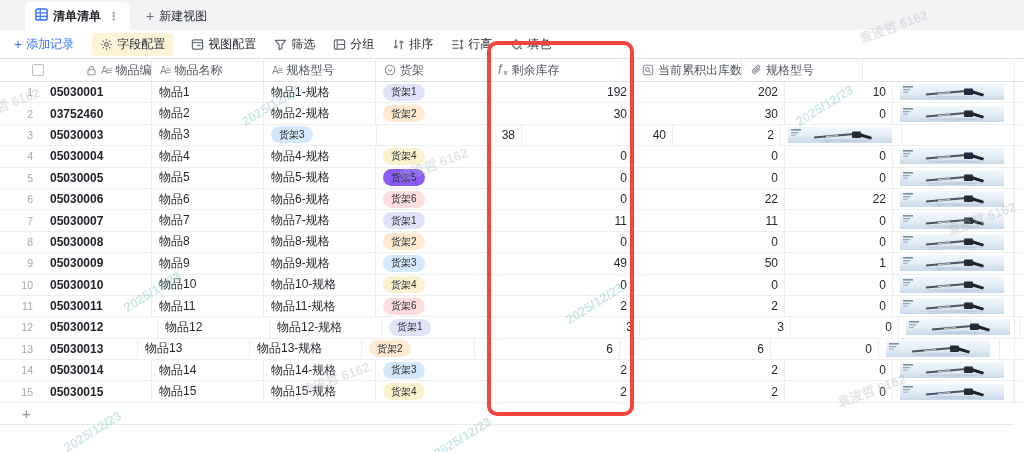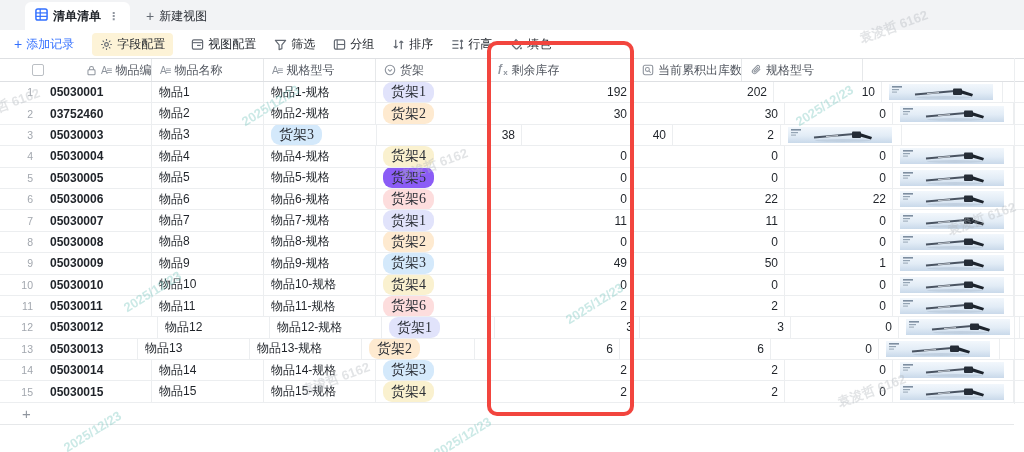--- a/index.html
+++ b/index.html
@@ -38,22 +38,22 @@
   .th .ticon { color:#8f959e; flex:0 0 auto; display:flex; align-items:center; }
   .row { display:flex; height:21.4px; border-bottom:1px solid #eceef0; background:#fff; }
   .cell { border-right:1px solid #eceef0; font-size:12px; display:flex;
     align-items:center; overflow:hidden; white-space:nowrap; }
   .cell.first { padding-left:0; }
   .gutter { width:33px; text-align:right; font-size:10.5px; color:#a2a7ae;
     flex:0 0 33px; }
   .code { padding-left:17px; font-weight:700; color:#1f2329; }
   .txt { padding-left:7px; }
   .num { justify-content:flex-end; padding-right:6px; }
-  .tag { border-radius:9px; padding:1.5px 8px; font-size:14px; margin-left:7px;
-    color:#2b2f36;font-family:Liberation Serif, serif; }
+  .tag { border-radius:9px; padding:1.5px 8px; font-size:10px; margin-left:7px;
+    color:#2b2f36; }
   .photo-cell { padding-left:7px; }
   .addrow { display:flex; align-items:center; height:22px;
     border-bottom:1px solid #e6e8ea; width:1014px; }
   .addrow span { margin-left:22px; color:#8f959e; font-size:15px; cursor:pointer; }
   .right-stub { position:absolute; top:58px; left:1014px; width:1px; height:346px;
     background:#eceef0; }
 
   
   .checkbox { width:12px; height:12px; border:1px solid #bbbfc4; border-radius:2px;
     margin-left:32px; flex:0 0 12px; background:#fff; }
@@ -242,21 +242,21 @@
           </div>
           <div class="cell txt" style="width:112px">
             <span>物品1-规格</span>
           </div>
           <div class="cell" style="width:113px">
             <span class="tag" style="background:#e1e3fb">货架1</span>
           </div>
           <div class="cell num" style="width:145px">
             <span>192</span>
           </div>
-          <div class="cell num" style="width:140px">
+          <div class="cell num" style="width:151px">
             <span>202</span>
           </div>
           <div class="cell num" style="width:108px">
             <span>10</span>
           </div>
           <div class="cell photo-cell" style="width:121px">
             <svg width="104" height="16" viewBox="0 0 104 16">
               <rect width="104" height="16" fill="url(#thumbGrad)"></rect>
               <rect x="3" y="2" width="10" height="1.6" fill="#7d8ea0"></rect>
               <rect x="3" y="5" width="7" height="1.2" fill="#93a3b3"></rect>

